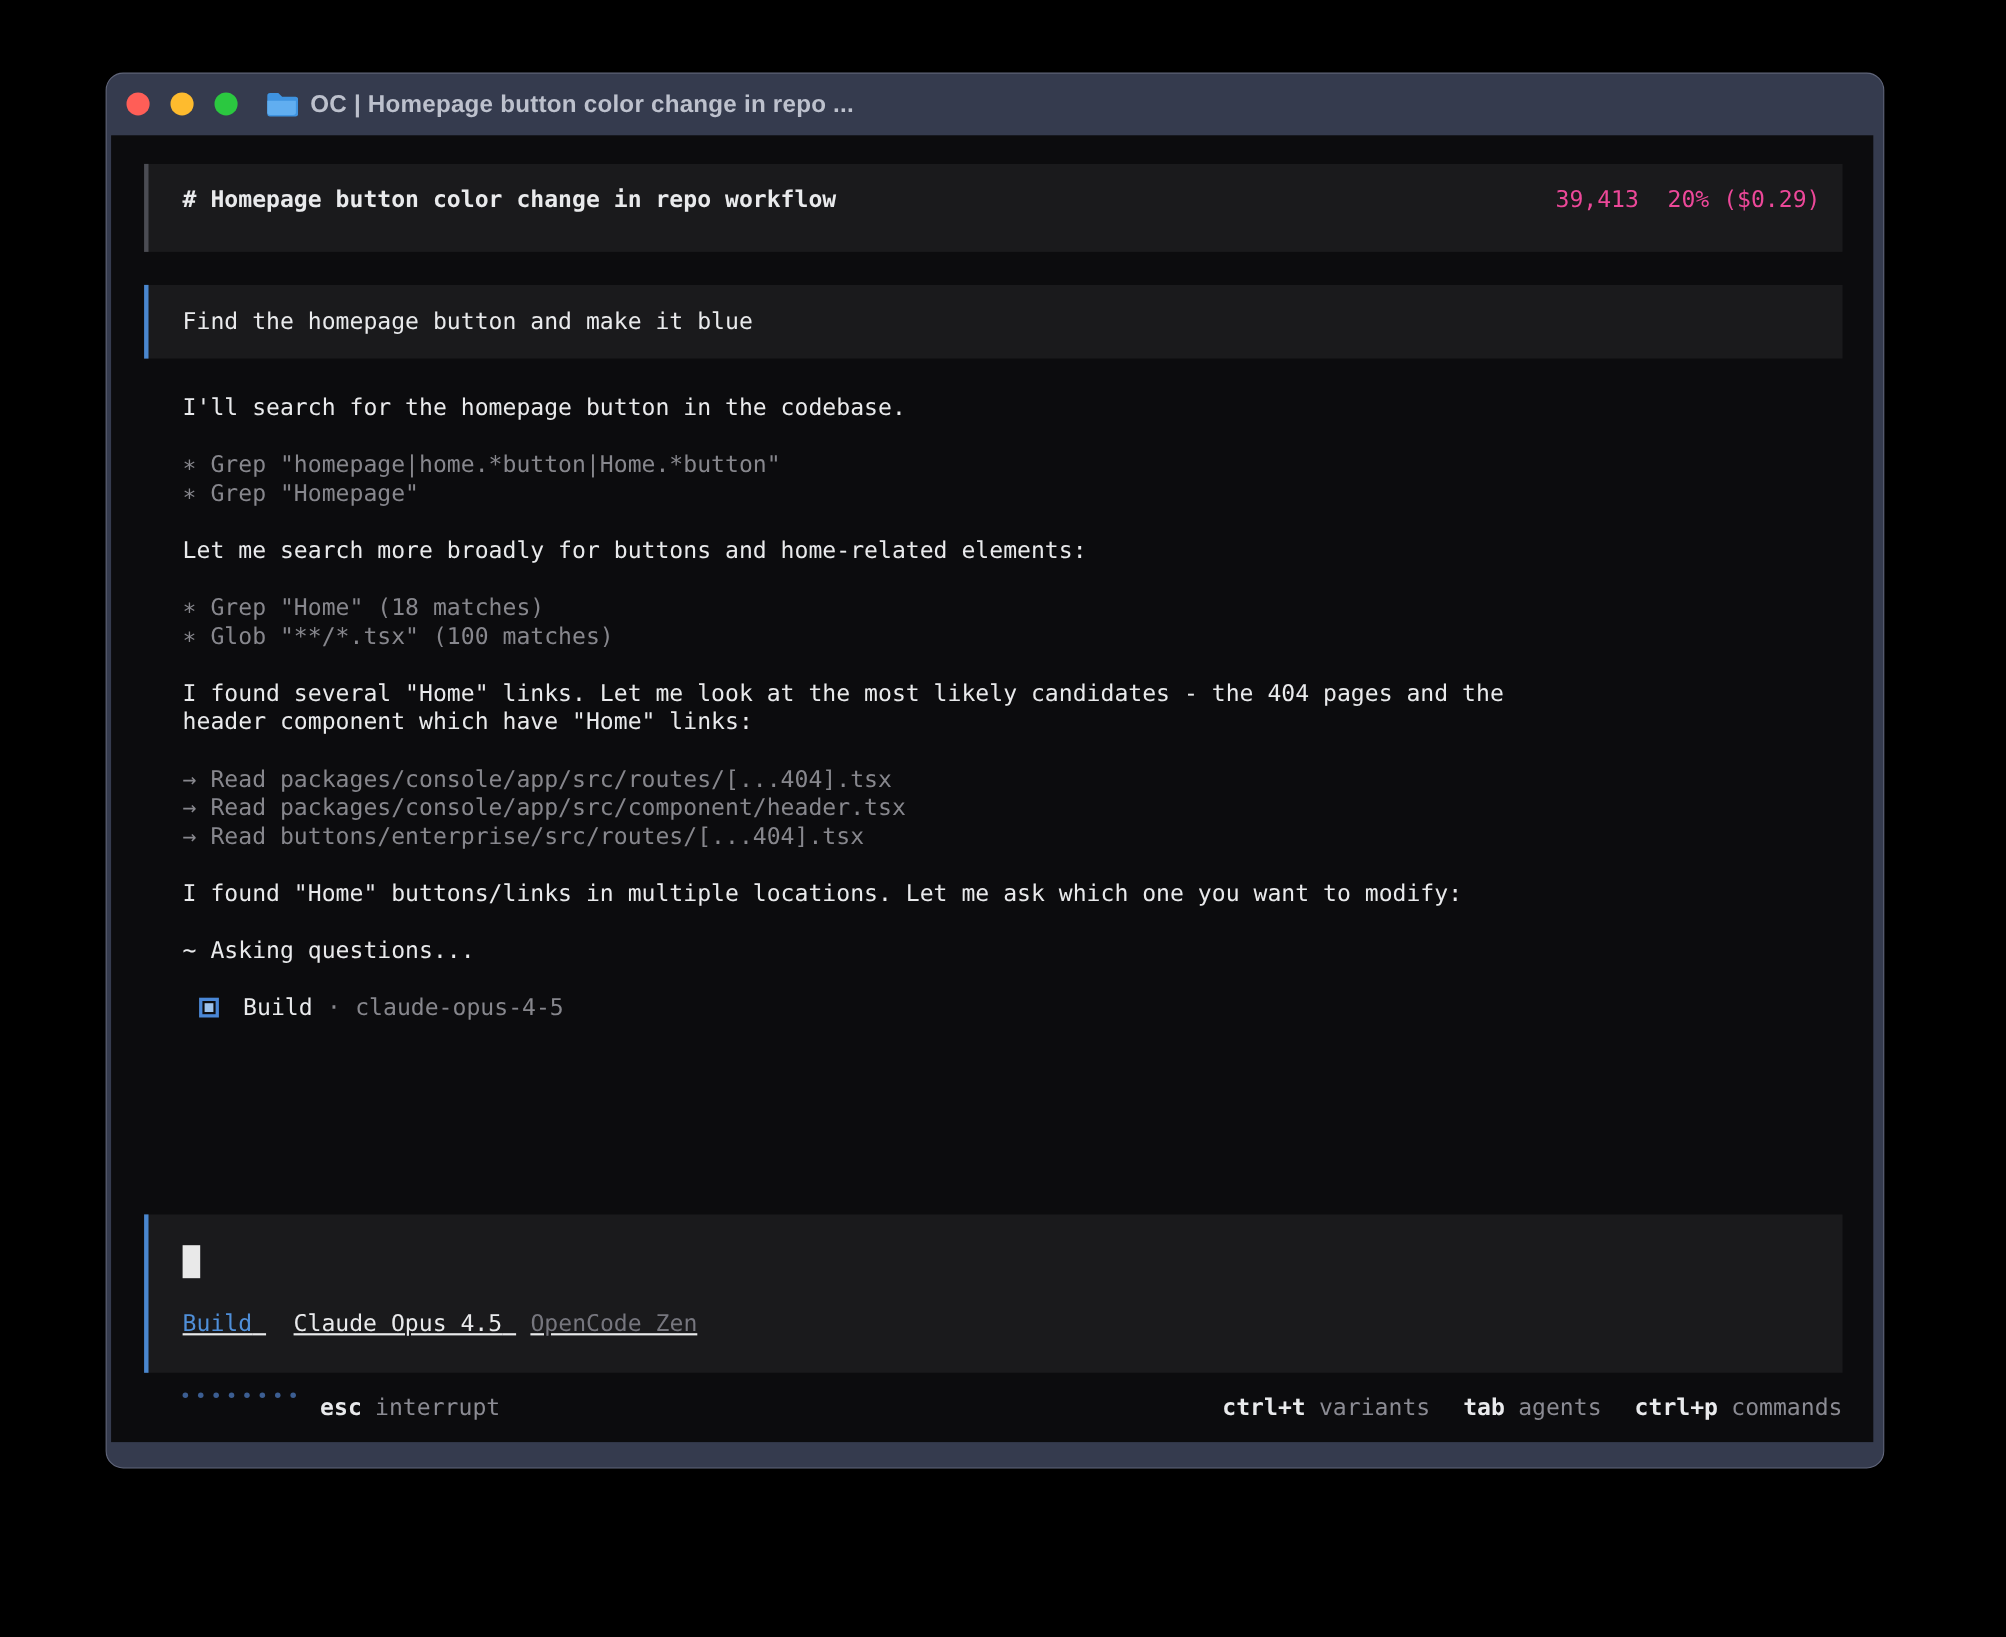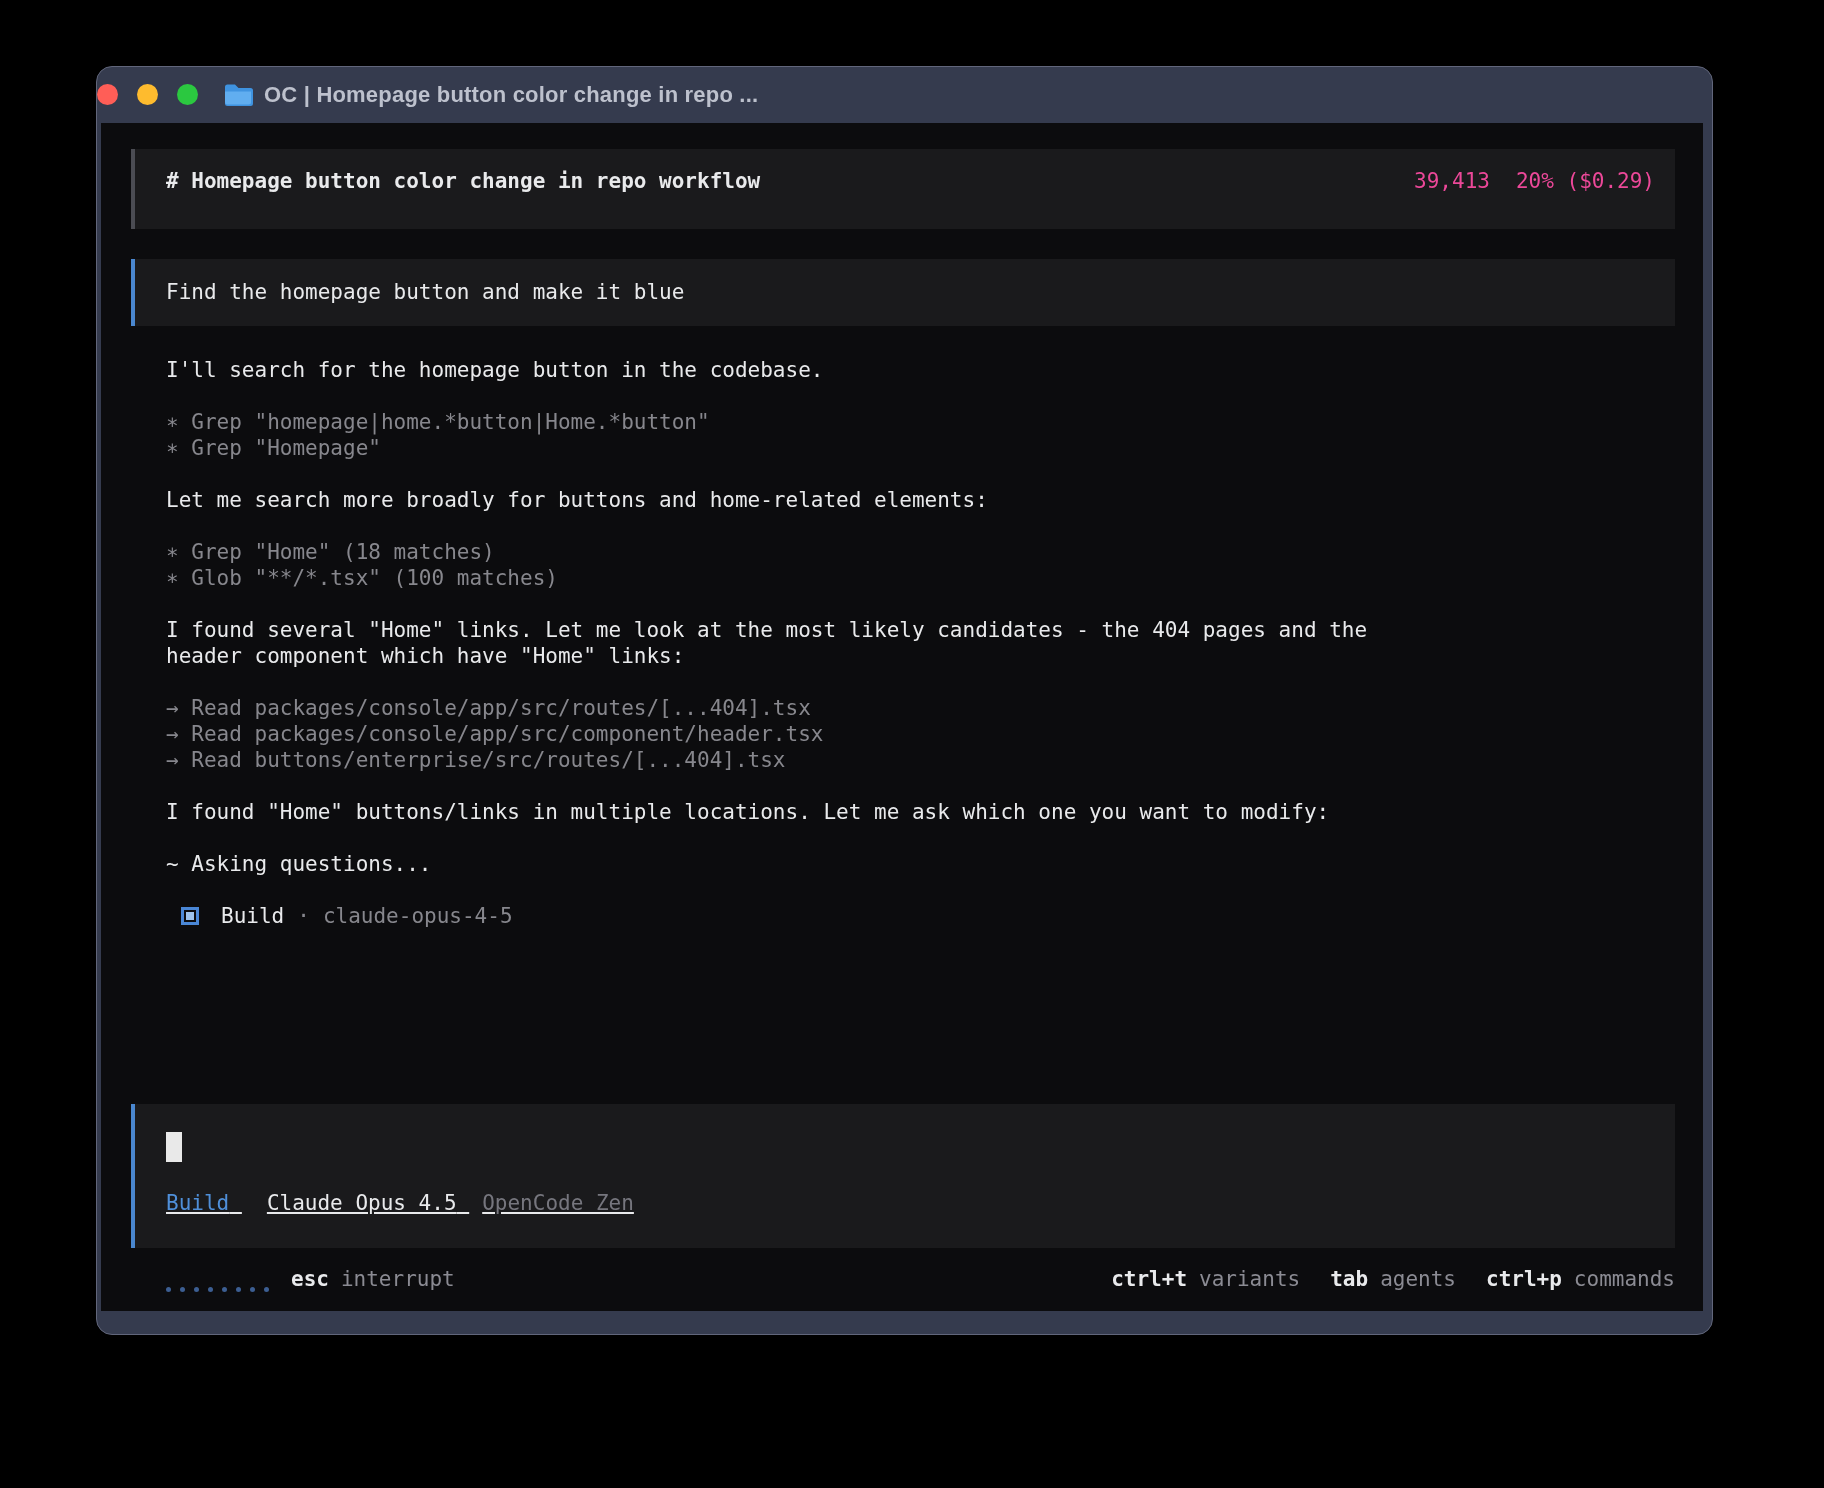--- a/index.html
+++ b/index.html
@@ -4,21 +4,21 @@
 <style>
   * { margin:0; padding:0; box-sizing:border-box; }
   html,body { width:1824px; height:1488px; background:#000; overflow:hidden; }
   body { position:relative; font-family:"DejaVu Sans Mono", monospace; }
 
   
   .window {
     position:absolute; left:96px; top:66px; width:1617px; height:1269px;
     background:#353b4e; border:1px solid #61667b; border-radius:16px;
   }
-  .titlebar { height:55px; display:flex; align-items:center; }
+  .titlebar { height:55px; display:flex; align-items:center; padding-left:18px; }
   .lights { display:flex; gap:19px; }
   .light { width:21px; height:21px; border-radius:50%; }
   .light-close { background:#ff5e57; }
   .light-min   { background:#febb2e; }
   .light-zoom  { background:#2bc840; }
   .title-wrap { display:flex; align-items:center; gap:11px; margin-left:25px; }
   .win-title {
     font-family:"Liberation Sans", sans-serif; font-weight:bold;
     font-size:22px; color:#bdc1cd; letter-spacing:0.2px;
   }
@@ -60,21 +60,21 @@
     margin-top:175px; border-left:4px solid #4a87cf; background:#1a1a1c;
     padding:28px 31px 22px; height:144px;text-decoration:underline;
   }
   .cursor-block { width:16px; height:30px; background:#e9e9e9; }
   .input-meta { margin-top:28px; }
   .mode-label { color:#4f8fd9; }
   .input-model { color:#e9eaec; margin-left:25px; }
   .input-provider { color:#76767e; margin-left:13px; }
 
   .footer {
-    margin:18px 28px 0 65px; display:flex; align-items:flex-end; height:26px;
+    margin:18px 28px 0 65px; display:flex; align-items:flex-start; height:26px;
   }
   .spinner { display:flex; gap:9px; margin-right:22px; align-items:center; }
   .spinner-dot { width:5px; height:5px; border-radius:50%; background:#3c5e92; }
   .key { font-weight:bold; color:#e9eaec; }
   .hint-label { color:#8b8b93; margin-left:12px; }
   .footer-right { margin-left:auto; display:flex; }
   .shortcut { margin-left:30px; }
 </style>
 </head>
 <body>

